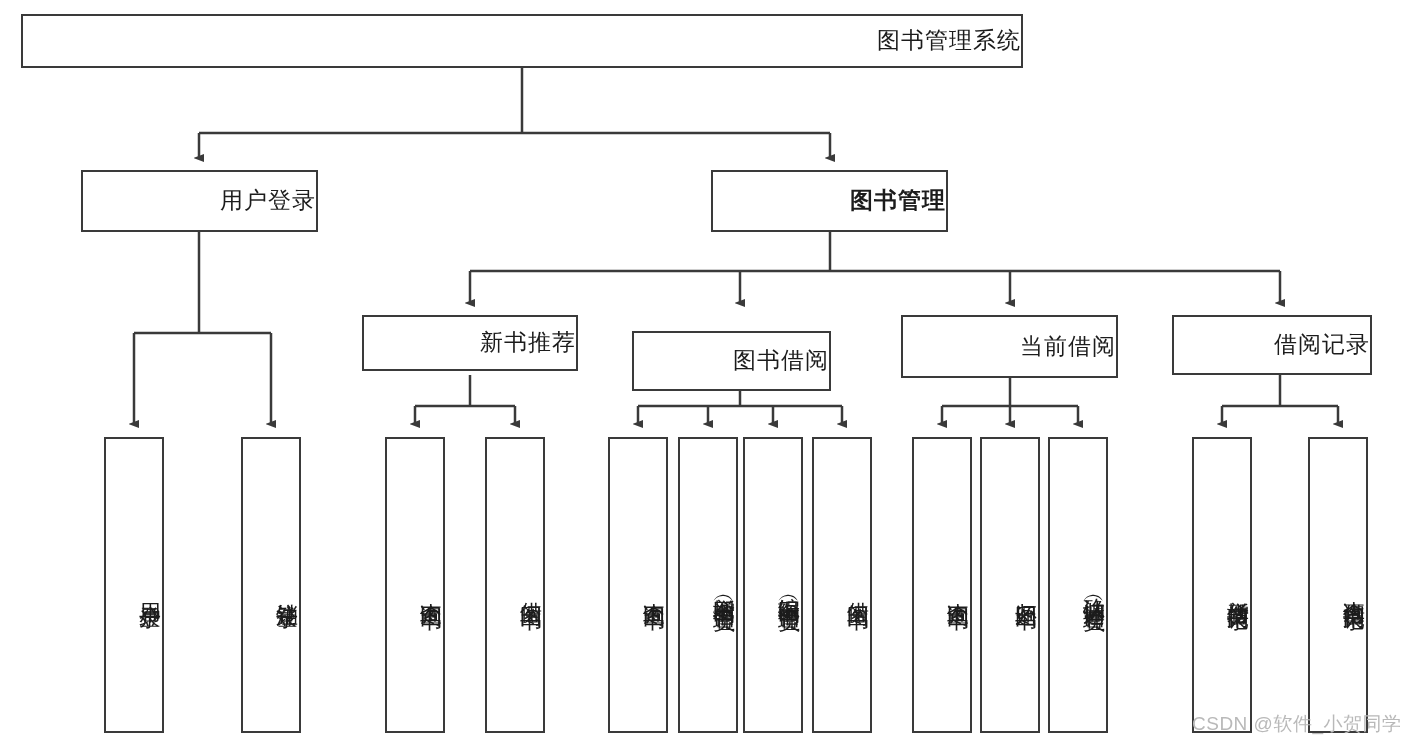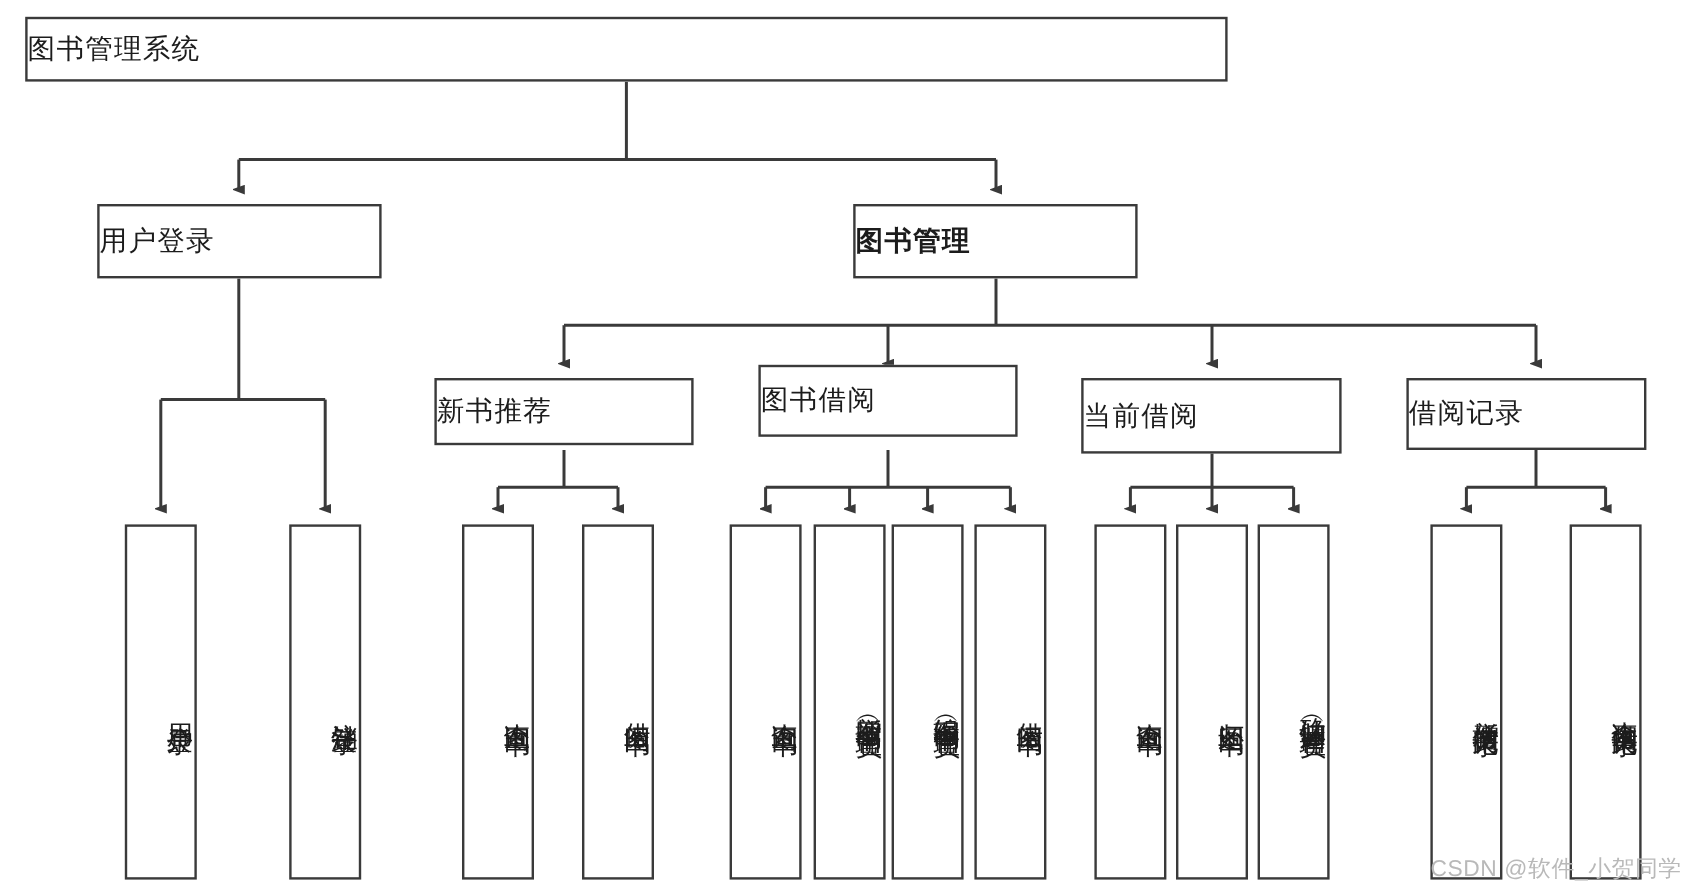--- a/index.html
+++ b/index.html
@@ -25,21 +25,21 @@
     height: 747px;
     pointer-events: none;
   }
   .node {
     position: absolute;
     box-sizing: border-box;
     border: 2.5px solid #3a3a3a;
     background: #ffffff;
     display: flex;
     align-items: center;
-    justify-content: flex-start;
+    justify-content: flex-end;
     color: #1c1c1c;
     line-height: 1.12;
   }
   .node.h {
     font-size: 23px;
     letter-spacing: 1px;
   }
   .node.v {
     font-size: 22px;
     writing-mode: vertical-rl;
@@ -126,21 +126,21 @@
   <div class="node h" style="left:81px; top:170px; width:237px; height:62px;">
     <span>用户登录</span>
   </div>
   <div class="node h" style="left:711px; top:170px; width:237px; height:62px;font-weight:bold;">
     <span>图书管理</span>
   </div>
 
   <div class="node h" style="left:362px; top:315px; width:216px; height:56px;">
     <span>新书推荐</span>
   </div>
-  <div class="node h" style="left:632px; top:304px; width:216px; height:60px;">
+  <div class="node h" style="left:632px; top:331px; width:199px; height:60px;">
     <span>图书借阅</span>
   </div>
   <div class="node h" style="left:901px; top:315px; width:217px; height:63px;">
     <span>当前借阅</span>
   </div>
   <div class="node h" style="left:1172px; top:315px; width:200px; height:60px;">
     <span>借阅记录</span>
   </div>
 
   <div class="node v" style="left:104px; top:437px; width:60px; height:296px;">

